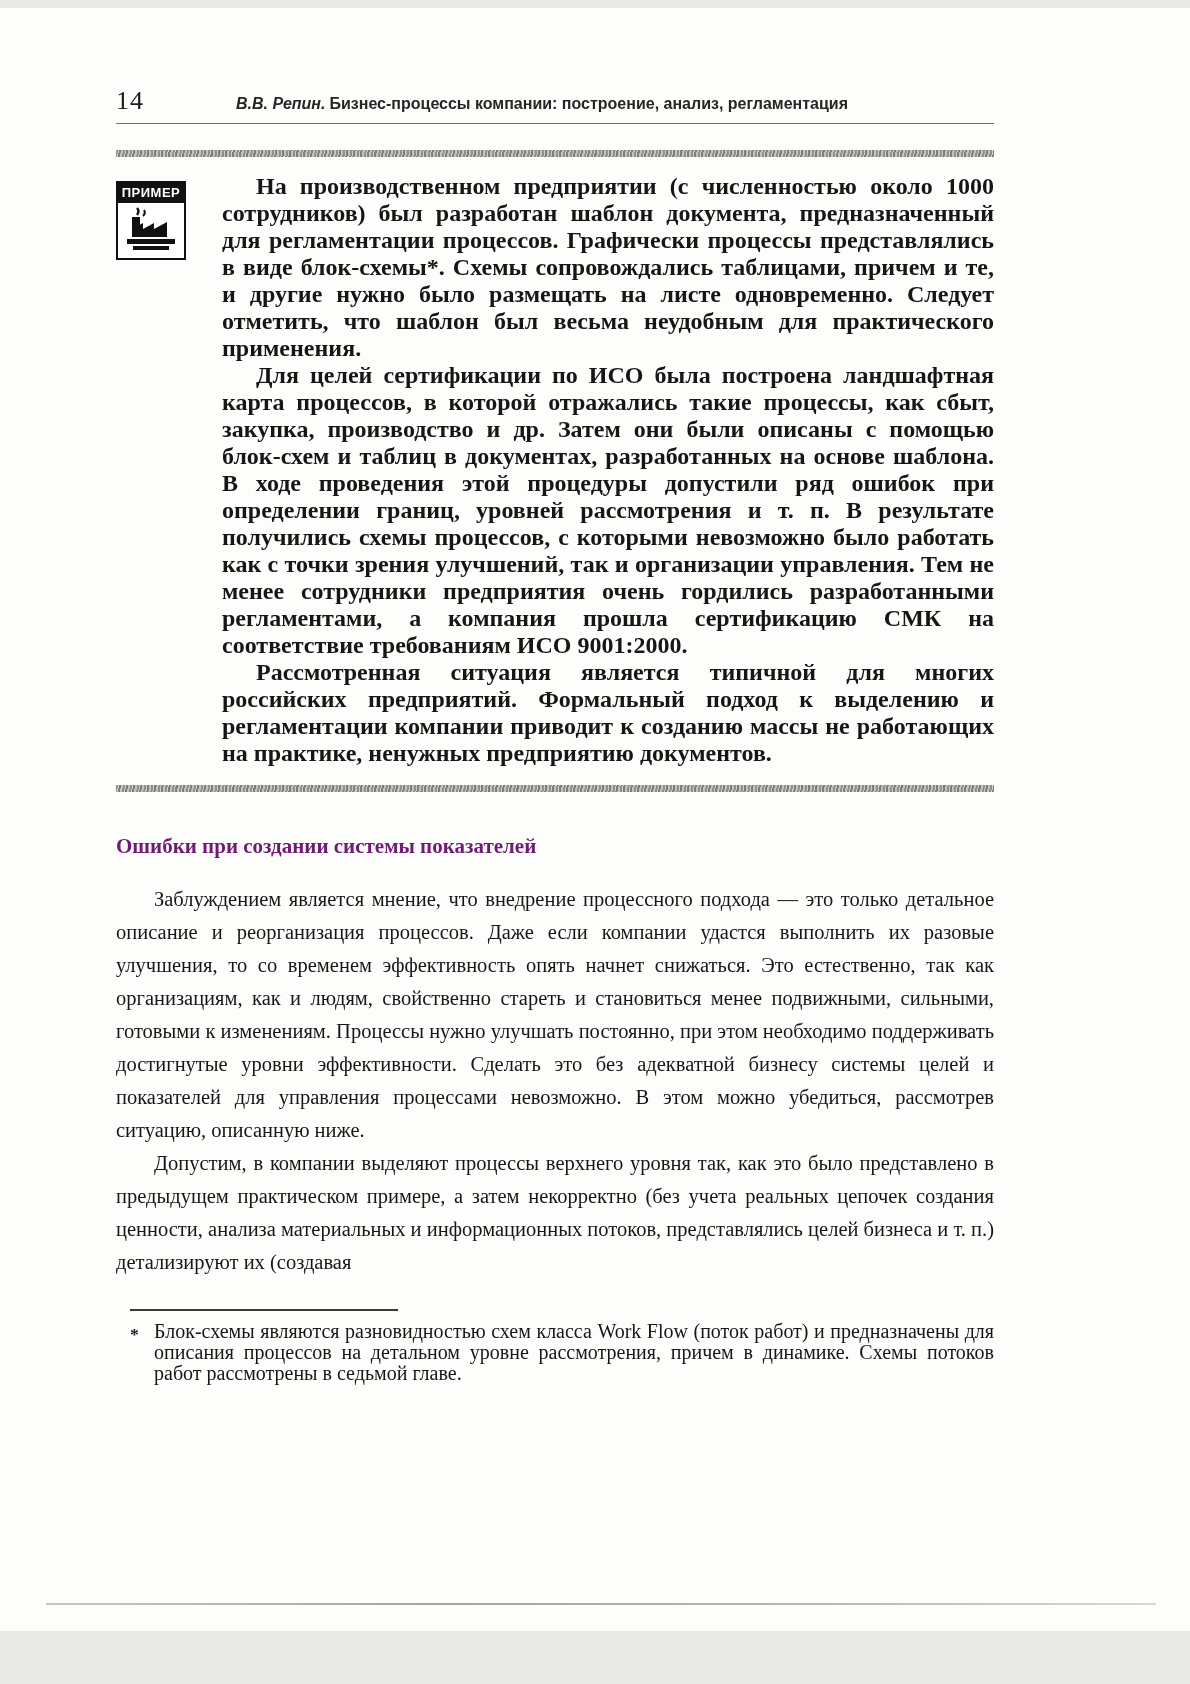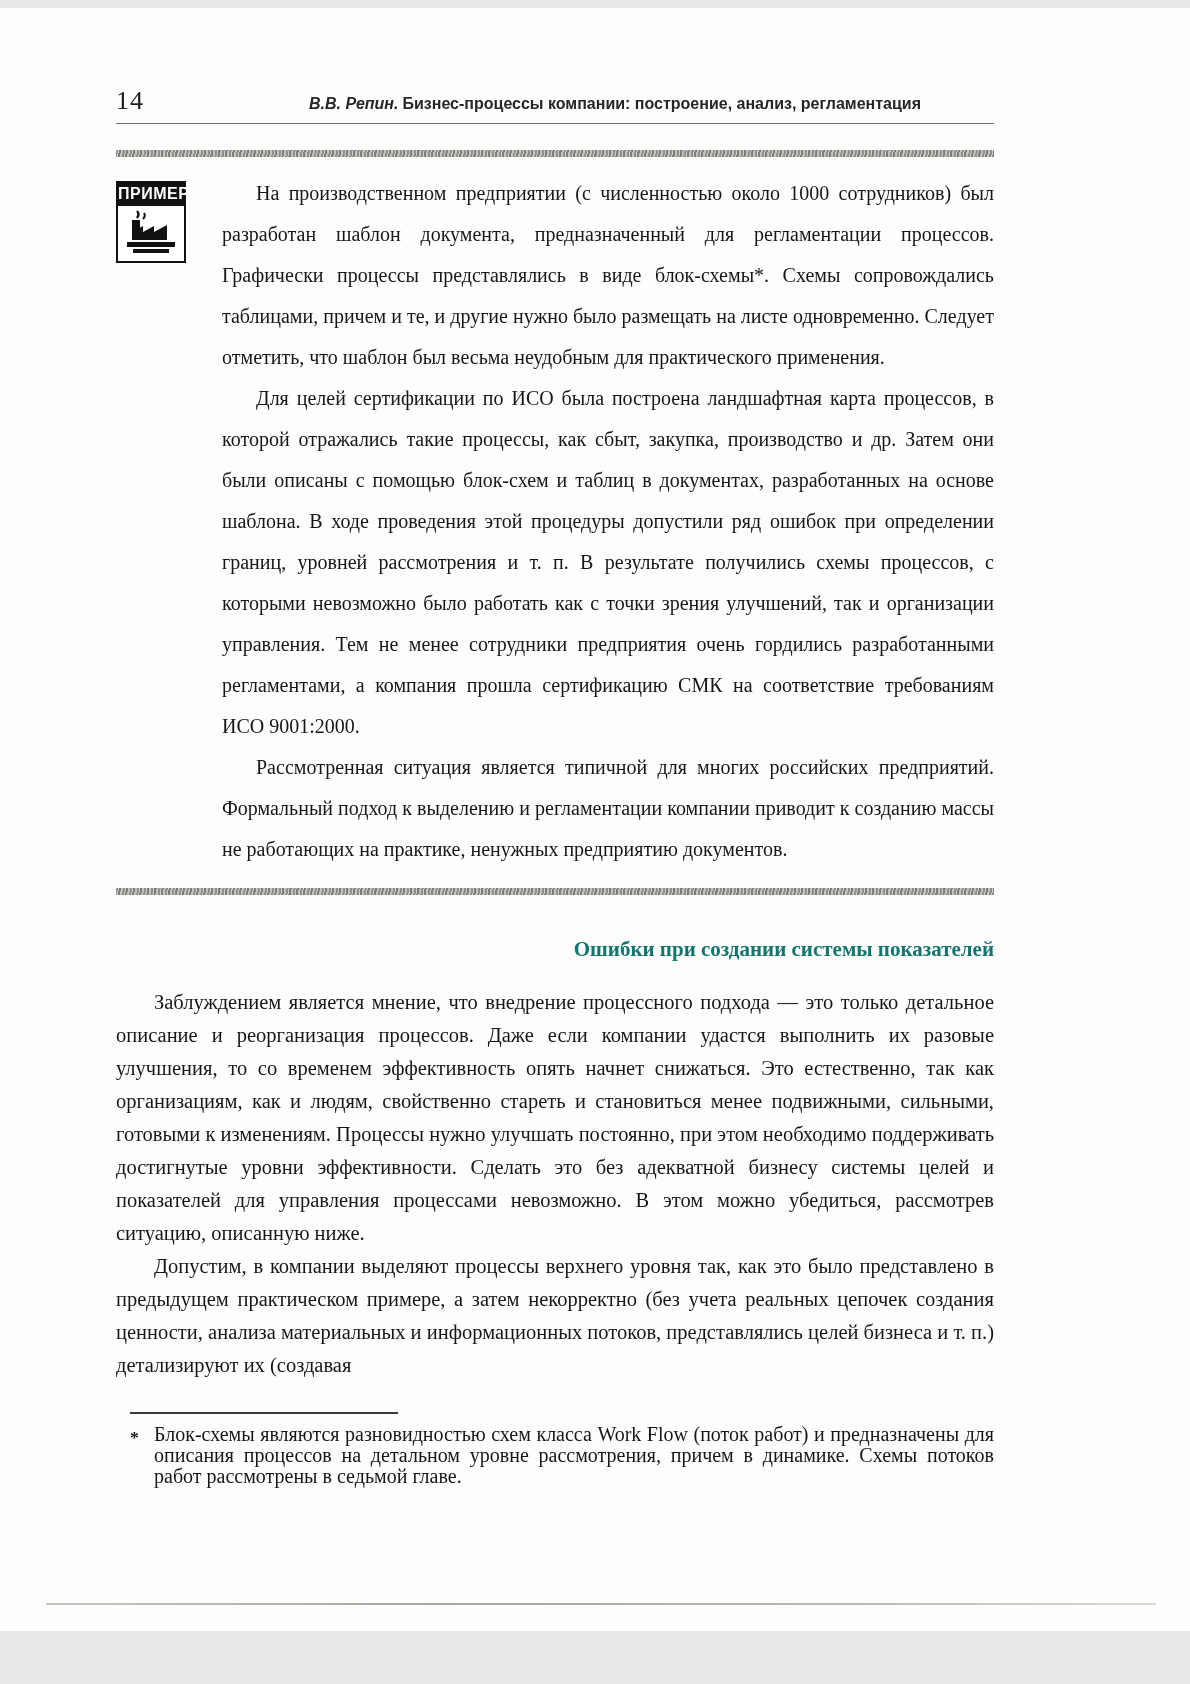--- a/index.html
+++ b/index.html
@@ -18,21 +18,21 @@
   .pagehead{
     display:flex;align-items:baseline;
     padding-bottom:7px;
     border-bottom:1.5px solid #6f6f6d;
   }
   .page-num{
     font-size:26px;font-weight:400;letter-spacing:1px;
     min-width:120px;color:#1c1c1b;
   }
   .running-title{
-    flex:1;text-align:center;
+    flex:1;text-align:left;
     font-family:"Liberation Sans","DejaVu Sans",sans-serif;
     font-size:16px;font-weight:700;color:#262624;
     white-space:nowrap;
   }
   .running-title .author{font-style:italic;margin-right:4px;}
   
   p.body{
     margin:0;
     font-size:20.5px;line-height:33px;
     text-align:justify;text-indent:38px;
@@ -55,35 +55,35 @@
   .ex-margin{width:106px;flex:0 0 106px;padding-top:8px;}
   .ex-icon{
     width:70px;
     border:2.5px solid #111;
     background:#fff;
     box-sizing:border-box;
   }
   .ex-icon-label{
     background:#111;color:#fff;
     font-family:"Liberation Sans","DejaVu Sans",sans-serif;
-    font-weight:700;font-size:16px;letter-spacing:.5px;
+    font-weight:700;font-size:13px;letter-spacing:.5px;
     text-align:center;padding:2px 0 3px 0;
   }
   .ex-icon-art{display:block;margin:4px auto 5px auto;}
   .ex-text{flex:1;}
   .ex-text p{
     margin:0;
-    font-size:20px;line-height:41px;
-    text-align:justify;text-indent:34px;
+    font-size:24px;line-height:27px;
+    text-align:justify;text-indent:34px;font-weight:bold;
   }
   
   h2.section-heading{
     margin:42px 0 24px 0;
-    text-align:right;
-    font-size:21px;font-weight:700;color:#0f766e;
+    text-align:left;
+    font-size:21px;font-weight:700;color:#701a75;
   }
   
   .footnote{margin-top:30px;padding-left:14px;}
   .fn-rule{width:268px;height:2px;background:#3a3a38;margin-bottom:10px;}
   .fn-row{display:flex;}
   .fn-marker{
     flex:0 0 24px;
     font-size:17.5px;line-height:26px;font-weight:700;
   }
   .fn-text{

